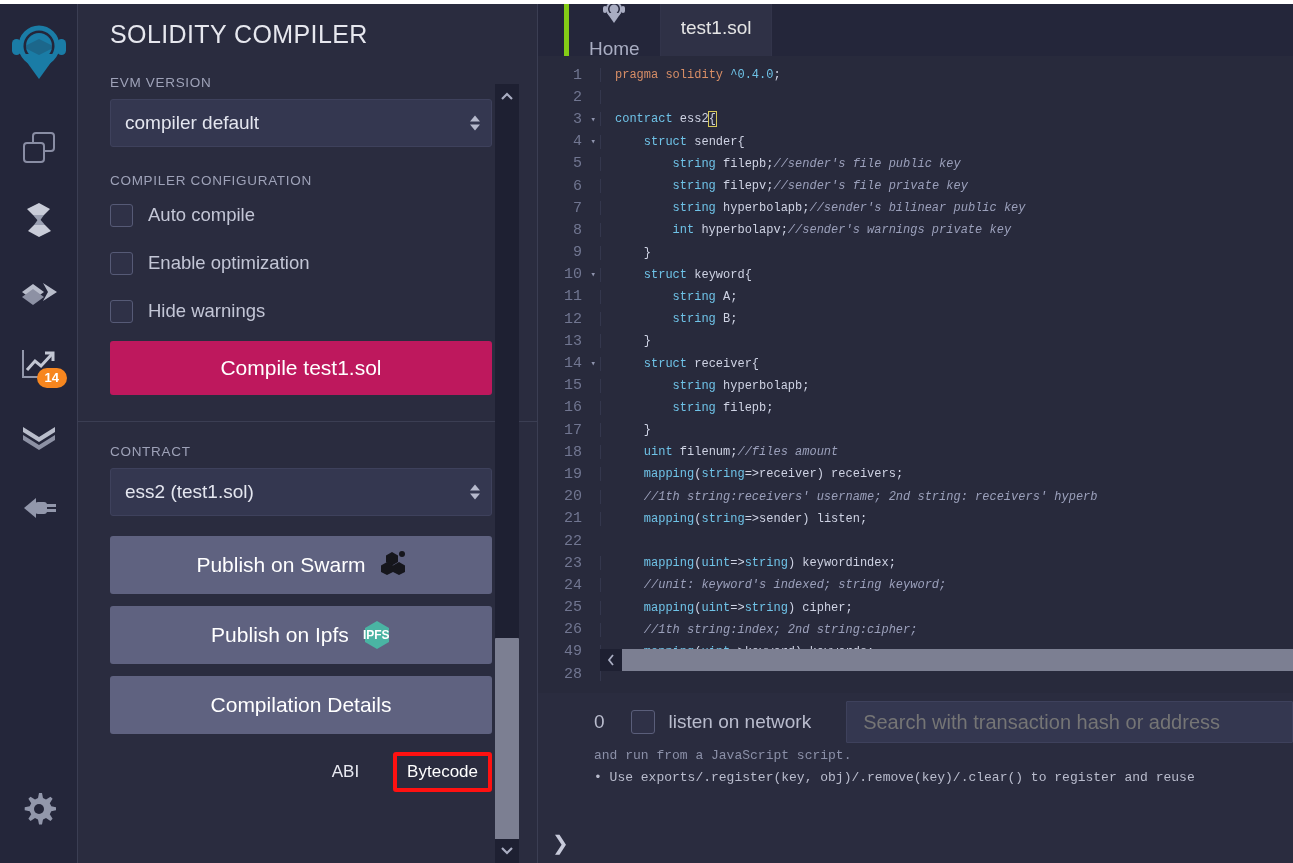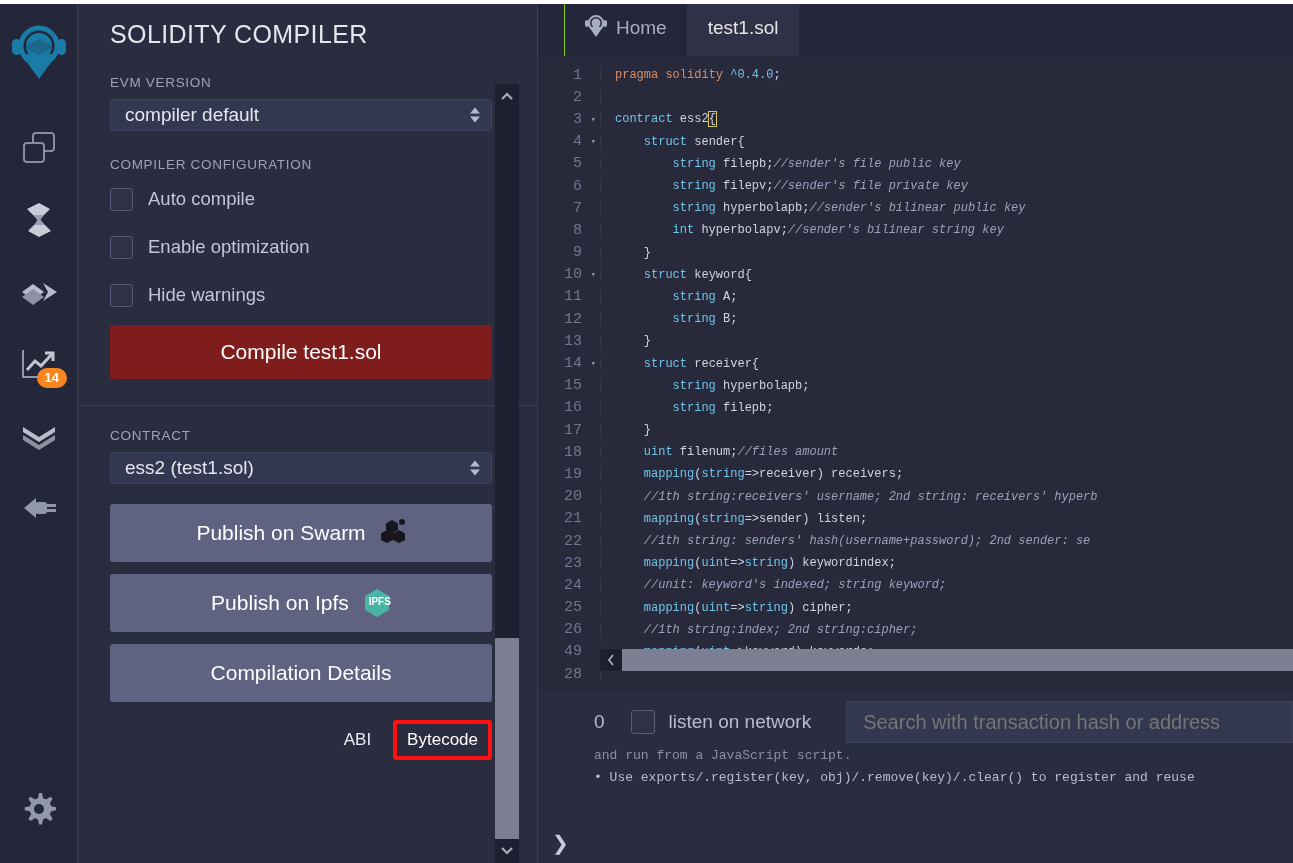--- a/index.html
+++ b/index.html
@@ -48,21 +48,21 @@
   .panel-inner { padding: 0 32px; }
   .panel-title {
     color: #e6e7ee; font-size: 25px; letter-spacing: .4px;
     padding: 20px 0 26px 32px; font-weight: 400;
   }
   .field-label {
     color: #9ea2b8; font-size: 13.5px; letter-spacing: .7px;
     margin-bottom: 9px; text-transform: uppercase;
   }
   .select-box {
-    position: relative; width: 382px; height: 32px;
+    position: relative; width: 382px; height: 48px;
     background: #343750; border: 1px solid #3e415c; border-radius: 3px;
     display: flex; align-items: center; padding: 0 30px 0 14px;
     color: #e4e6ef; font-size: 19px; cursor: pointer;
   }
   .spin {
     position: absolute; right: 11px; top: 50%; transform: translateY(-50%);
     display:flex; flex-direction: column; gap: 3px; align-items:center;
   }
   .spin i { display:block; width:0; height:0; border-left:5px solid transparent; border-right:5px solid transparent; }
   .spin i.up { border-bottom: 6px solid #b6b9cc; }
@@ -71,36 +71,36 @@
   .section-gap { height: 26px; }
 
   .check-row { display: flex; align-items: center; height: 36px; margin-bottom: 12px; cursor: pointer; }
   .check-box {
     width: 23px; height: 23px; border: 1px solid #565a76; border-radius: 3px;
     background: #2f3147; margin-right: 15px; flex: 0 0 23px;
   }
   .check-label { color: #c3c6d6; font-size: 18.5px; }
 
   .btn-compile {
-    width: 382px; height: 54px; background: #7f1d1d; color: #fff;
+    width: 382px; height: 54px; background: #be185d; color: #fff;
     border: none; border-radius: 3px; font-size: 21px; cursor: pointer;
     font-family: inherit;
   }
 
   .divider { height: 1px; background: #3b3e53; margin: 26px 0 0 0; }
 
   .btn-wide {
     width: 382px; height: 58px; background: #5f6280; color: #fff;
     border: none; border-radius: 3px; font-size: 21px; cursor: pointer;
     margin-bottom: 12px; display: flex; align-items: center; justify-content: center;
     gap: 14px; font-family: inherit;
   }
   .abi-row {
     width: 382px; display: flex; justify-content: flex-end; align-items: center;
-    gap: 16px; margin-top: 18px;
+    gap: 28px; margin-top: 18px;
   }
   .abi-btn { color: #e9eaf2; font-size: 17px; padding: 4px 6px; cursor: pointer; }
   .bytecode-btn {
     color: #fff; font-size: 17px; padding: 6px 10px; cursor: pointer;
     border: 4px solid #ff1111; border-radius: 3px; background: #2a2c3f;
   }
 
   
   .panel-scroll { position: absolute; right: 18px; top: 84px; bottom: 0; width: 24px; }
   .ps-btn { width: 24px; height: 24px; background: #1e2032; display:flex; align-items:center; justify-content:center; cursor:pointer;}
@@ -110,21 +110,21 @@
 
   
   .editor-col { flex: 1; height: 863px; display: flex; flex-direction: column; background: #2a2c3f; position: relative; min-width: 0; }
 
   .tabbar { height: 56px; background: #24263a; display: flex; align-items: stretch; padding-left: 26px; flex: 0 0 56px; }
   .tab {
     display: flex; align-items: center; gap: 9px; padding: 0 20px;
     color: #a9adc2; font-size: 19px; cursor: pointer;
     border-right: 1px solid #32344a;
   }
-  .tab.first { border-left: 1px solid #84cc16; }
+  .tab.first { border-left: 5px solid #84cc16; flex-direction: column; }
   .tab.active { background: #2f3146; color: #e5e5e5; }
 
   .code-area { position: relative; flex: 1; background: #282a3c; overflow: hidden; min-height: 0; }
   .code-rows { position: absolute; top: 8px; left: 0; right: 0; }
   .crow { display: flex; height: 22.2px; align-items: center; white-space: pre; }
   .gutter {
     width: 62px; flex: 0 0 62px; text-align: right; padding-right: 4px;
     color: #717691; font-size: 15px; font-family: "Liberation Mono", monospace;
     display: flex; justify-content: flex-end; align-items: center; gap: 4px;
   }
@@ -317,21 +317,21 @@
           </svg>
         </span>
       </button>
 
       <button class="btn-wide">
         <span>Publish on Ipfs</span>
         <span style="position:relative;display:inline-block;width:28px;height:30px;">
           <svg width="28" height="30" viewBox="0 0 28 30" style="position:absolute;left:0;top:0;">
             <path d="M14 1 L26 8 L26 22 L14 29 L2 22 L2 8 Z" fill="#4ab4a3"></path>
           </svg>
-          <span style="position:absolute;left:0;top:8px;width:28px;text-align:right;font-size:10px;font-weight:bold;color:#fff;font-family:'Liberation Sans',sans-serif;">IPFS</span>
+          <span style="position:absolute;left:0;top:8px;width:28px;text-align:left;font-size:12px;font-weight:bold;color:#fff;font-family:'Liberation Sans',sans-serif;">IPFS</span>
         </span>
       </button>
 
       <button class="btn-wide">Compilation Details</button>
 
       <div class="abi-row">
         <span class="abi-btn">ABI</span>
         <span class="bytecode-btn">Bytecode</span>
       </div>
     </div>
@@ -375,35 +375,35 @@
 
     <div class="code-area">
       <div class="code-rows" id="code-rows">
           <div class="crow"><div class="gutter"><span>1</span><span class="fold empty">▾</span></div><div class="codetext"><span class="kw">pragma </span><span class="kw">solidity </span><span class="num">^0.4.0</span><span class="id">;</span></div></div>
           <div class="crow"><div class="gutter"><span>2</span><span class="fold empty">▾</span></div><div class="codetext">&nbsp;</div></div>
           <div class="crow"><div class="gutter"><span>3</span><span class="fold">▾</span></div><div class="codetext"><span class="typ">contract </span><span class="id">ess2</span><span class="id cursor-brace">{</span></div></div>
           <div class="crow"><div class="gutter"><span>4</span><span class="fold">▾</span></div><div class="codetext"><span class="id">    </span><span class="typ">struct </span><span class="id">sender{</span></div></div>
           <div class="crow"><div class="gutter"><span>5</span><span class="fold empty">▾</span></div><div class="codetext"><span class="id">        </span><span class="typ">string </span><span class="id">filepb;</span><span class="cmt">//sender's file public key</span></div></div>
           <div class="crow"><div class="gutter"><span>6</span><span class="fold empty">▾</span></div><div class="codetext"><span class="id">        </span><span class="typ">string </span><span class="id">filepv;</span><span class="cmt">//sender's file private key</span></div></div>
           <div class="crow"><div class="gutter"><span>7</span><span class="fold empty">▾</span></div><div class="codetext"><span class="id">        </span><span class="typ">string </span><span class="id">hyperbolapb;</span><span class="cmt">//sender's bilinear public key</span></div></div>
-          <div class="crow"><div class="gutter"><span>8</span><span class="fold empty">▾</span></div><div class="codetext"><span class="id">        </span><span class="typ">int </span><span class="id">hyperbolapv;</span><span class="cmt">//sender's bilinear string key</span></div></div>
+          <div class="crow"><div class="gutter"><span>8</span><span class="fold empty">▾</span></div><div class="codetext"><span class="id">        </span><span class="typ">int </span><span class="id">hyperbolapv;</span><span class="cmt">//sender's warnings private key</span></div></div>
           <div class="crow"><div class="gutter"><span>9</span><span class="fold empty">▾</span></div><div class="codetext"><span class="id">    }</span></div></div>
           <div class="crow"><div class="gutter"><span>10</span><span class="fold">▾</span></div><div class="codetext"><span class="id">    </span><span class="typ">struct </span><span class="id">keyword{</span></div></div>
           <div class="crow"><div class="gutter"><span>11</span><span class="fold empty">▾</span></div><div class="codetext"><span class="id">        </span><span class="typ">string </span><span class="id">A;</span></div></div>
           <div class="crow"><div class="gutter"><span>12</span><span class="fold empty">▾</span></div><div class="codetext"><span class="id">        </span><span class="typ">string </span><span class="id">B;</span></div></div>
           <div class="crow"><div class="gutter"><span>13</span><span class="fold empty">▾</span></div><div class="codetext"><span class="id">    }</span></div></div>
           <div class="crow"><div class="gutter"><span>14</span><span class="fold">▾</span></div><div class="codetext"><span class="id">    </span><span class="typ">struct </span><span class="id">receiver{</span></div></div>
           <div class="crow"><div class="gutter"><span>15</span><span class="fold empty">▾</span></div><div class="codetext"><span class="id">        </span><span class="typ">string </span><span class="id">hyperbolapb;</span></div></div>
           <div class="crow"><div class="gutter"><span>16</span><span class="fold empty">▾</span></div><div class="codetext"><span class="id">        </span><span class="typ">string </span><span class="id">filepb;</span></div></div>
           <div class="crow"><div class="gutter"><span>17</span><span class="fold empty">▾</span></div><div class="codetext"><span class="id">    }</span></div></div>
           <div class="crow"><div class="gutter"><span>18</span><span class="fold empty">▾</span></div><div class="codetext"><span class="id">    </span><span class="typ">uint </span><span class="id">filenum;</span><span class="cmt">//files amount</span></div></div>
           <div class="crow"><div class="gutter"><span>19</span><span class="fold empty">▾</span></div><div class="codetext"><span class="id">    </span><span class="fn">mapping</span><span class="id">(</span><span class="typ">string</span><span class="id">=&gt;</span><span class="id">receiver</span><span class="id">) receivers;</span></div></div>
           <div class="crow"><div class="gutter"><span>20</span><span class="fold empty">▾</span></div><div class="codetext"><span class="id">    </span><span class="cmt">//1th string:receivers' username; 2nd string: receivers' hyperb</span></div></div>
           <div class="crow"><div class="gutter"><span>21</span><span class="fold empty">▾</span></div><div class="codetext"><span class="id">    </span><span class="fn">mapping</span><span class="id">(</span><span class="typ">string</span><span class="id">=&gt;</span><span class="id">sender</span><span class="id">) listen;</span></div></div>
-          <div class="crow"><div class="gutter"><span>22</span><span class="fold empty">▾</span></div><div class="codetext"><span class="id">    </span><span class="cmt">//1th string: senders' hash(username+password); 2nd sender: se</span></div></div>
+          <div class="crow"><div class="gutter"><span>22</span><span class="fold empty">▾</span></div></div>
           <div class="crow"><div class="gutter"><span>23</span><span class="fold empty">▾</span></div><div class="codetext"><span class="id">    </span><span class="fn">mapping</span><span class="id">(</span><span class="typ">uint</span><span class="id">=&gt;</span><span class="typ">string</span><span class="id">) keywordindex;</span></div></div>
           <div class="crow"><div class="gutter"><span>24</span><span class="fold empty">▾</span></div><div class="codetext"><span class="id">    </span><span class="cmt">//unit: keyword's indexed; string keyword;</span></div></div>
           <div class="crow"><div class="gutter"><span>25</span><span class="fold empty">▾</span></div><div class="codetext"><span class="id">    </span><span class="fn">mapping</span><span class="id">(</span><span class="typ">uint</span><span class="id">=&gt;</span><span class="typ">string</span><span class="id">) cipher;</span></div></div>
           <div class="crow"><div class="gutter"><span>26</span><span class="fold empty">▾</span></div><div class="codetext"><span class="id">    </span><span class="cmt">//1th string:index; 2nd string:cipher;</span></div></div>
           <div class="crow"><div class="gutter"><span>49</span><span class="fold empty">▾</span></div><div class="codetext"><span class="id">    </span><span class="fn">mapping</span><span class="id">(</span><span class="typ">uint</span><span class="id">=&gt;</span><span class="id">keyword</span><span class="id">) keywords;</span></div></div>
           <div class="crow"><div class="gutter"><span>28</span><span class="fold empty">▾</span></div><div class="codetext">&nbsp;</div></div>
         </div>
 
       <div class="hscroll">
         <div class="hs-btn">

